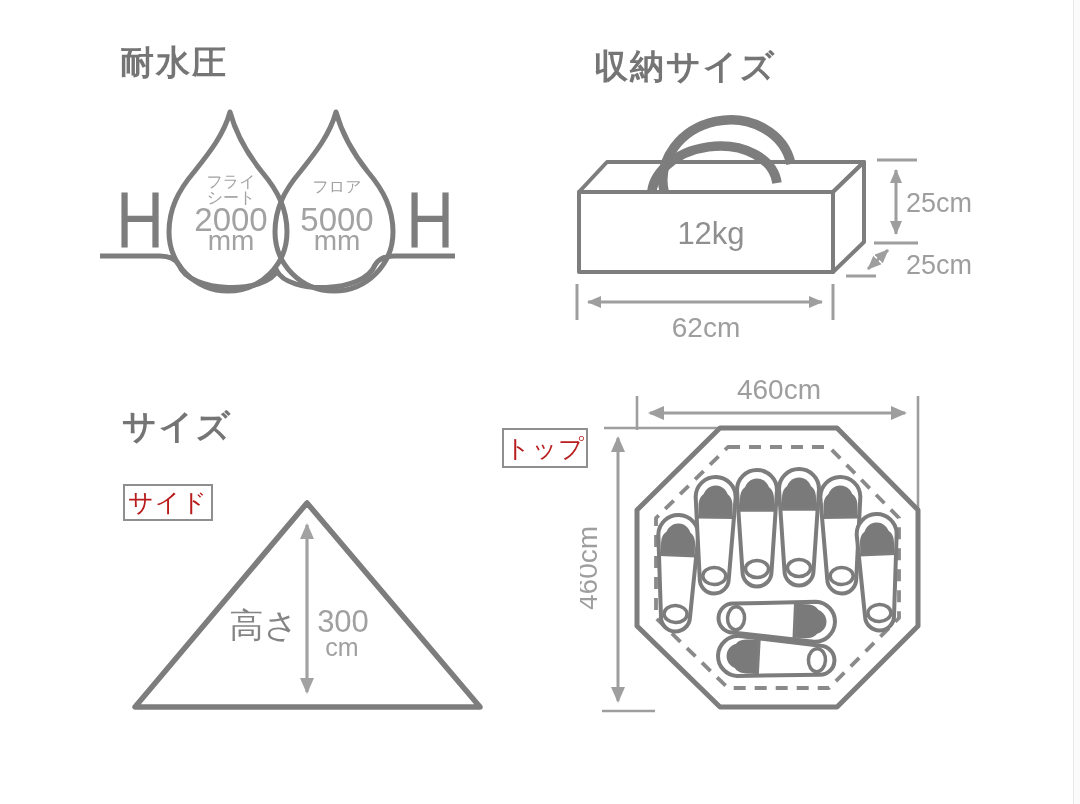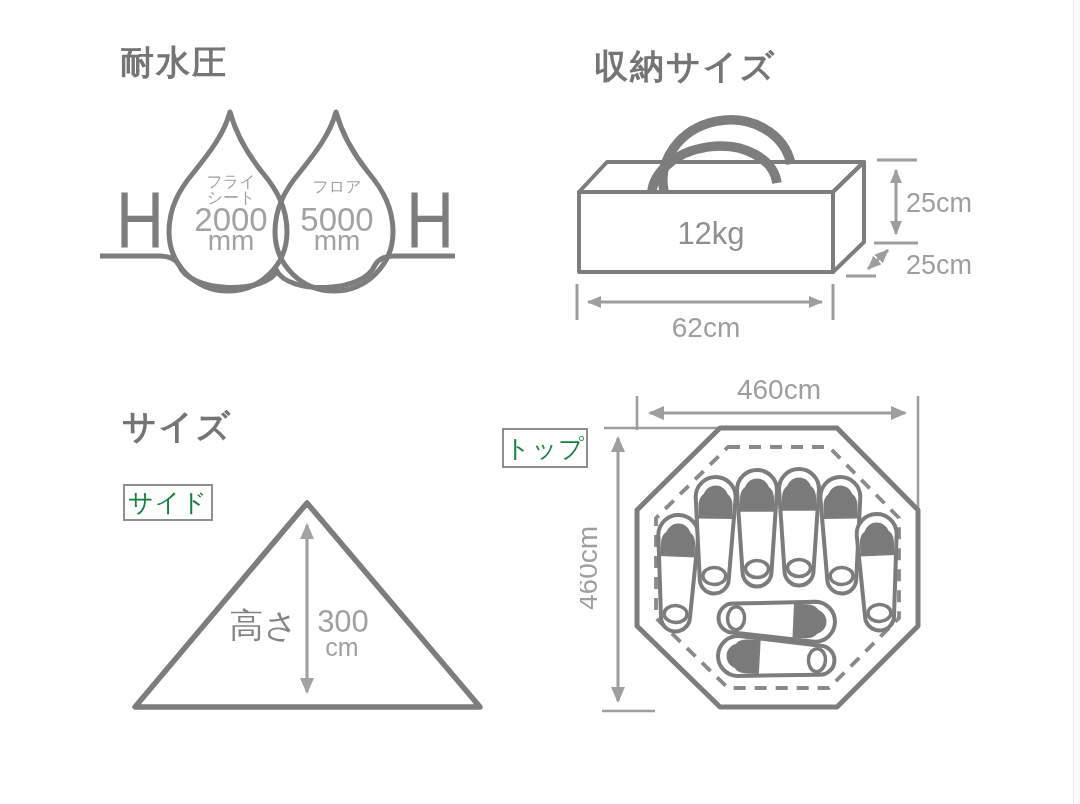--- a/index.html
+++ b/index.html
@@ -4,21 +4,21 @@
 <style>
   html,body{margin:0;padding:0;background:#ffffff;}
   .canvas{
     position:relative;width:1080px;height:804px;background:#ffffff;overflow:hidden;
     font-family:"Liberation Sans","DejaVu Sans",sans-serif;
   }
   .heading{
     position:absolute;font-size:34px;font-weight:600;color:#757575;letter-spacing:2px;
   }
   .tagbox{
-    position:absolute;border:2.5px solid #8f8f8f;color:#15803d;font-size:25px;font-weight:500;
+    position:absolute;border:2.5px solid #8f8f8f;color:#b91c1c;font-size:25px;font-weight:500;
     display:flex;align-items:center;justify-content:center;letter-spacing:1px;background:#fff;
   }
   svg{position:absolute;display:block;}
   svg text{font-family:"Liberation Sans","DejaVu Sans",sans-serif;}
   .edge-line{position:absolute;top:0;right:6px;width:1px;height:100%;background:#e9e9e9;}
   .edge-fill{position:absolute;top:0;right:0;width:6px;height:100%;background:#fbfbfb;}
 </style>
 </head>
 <body>
 

